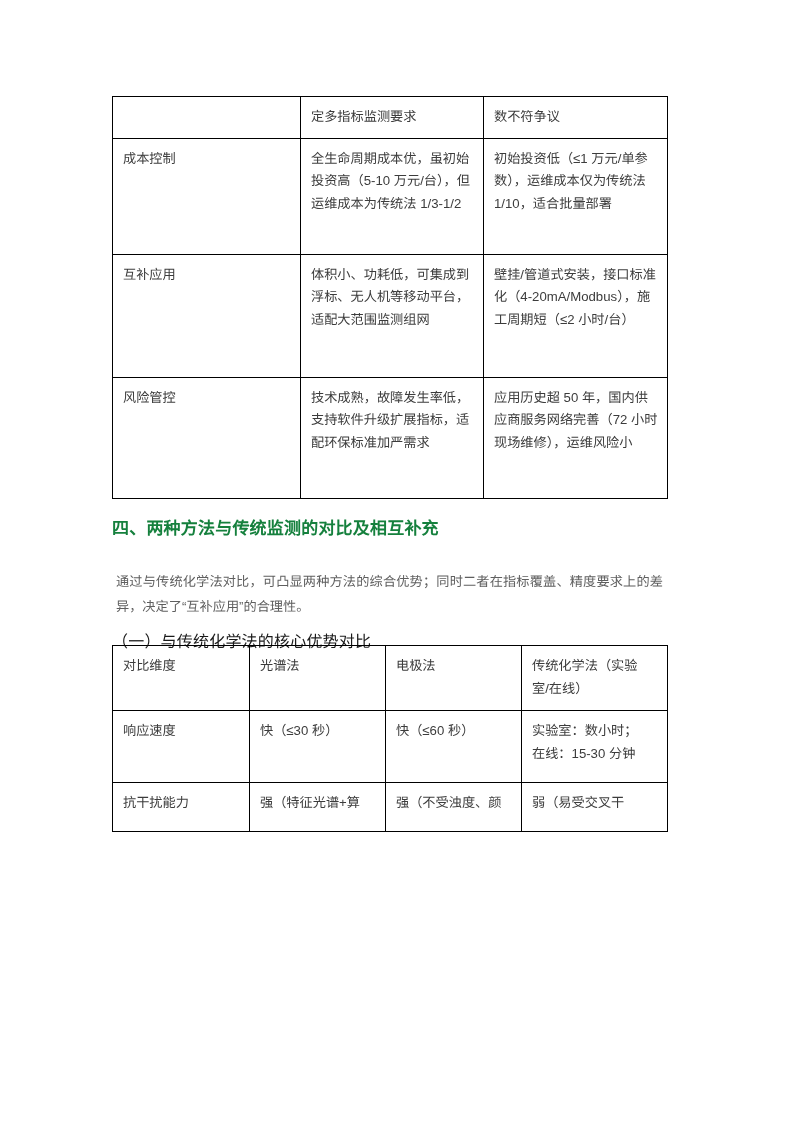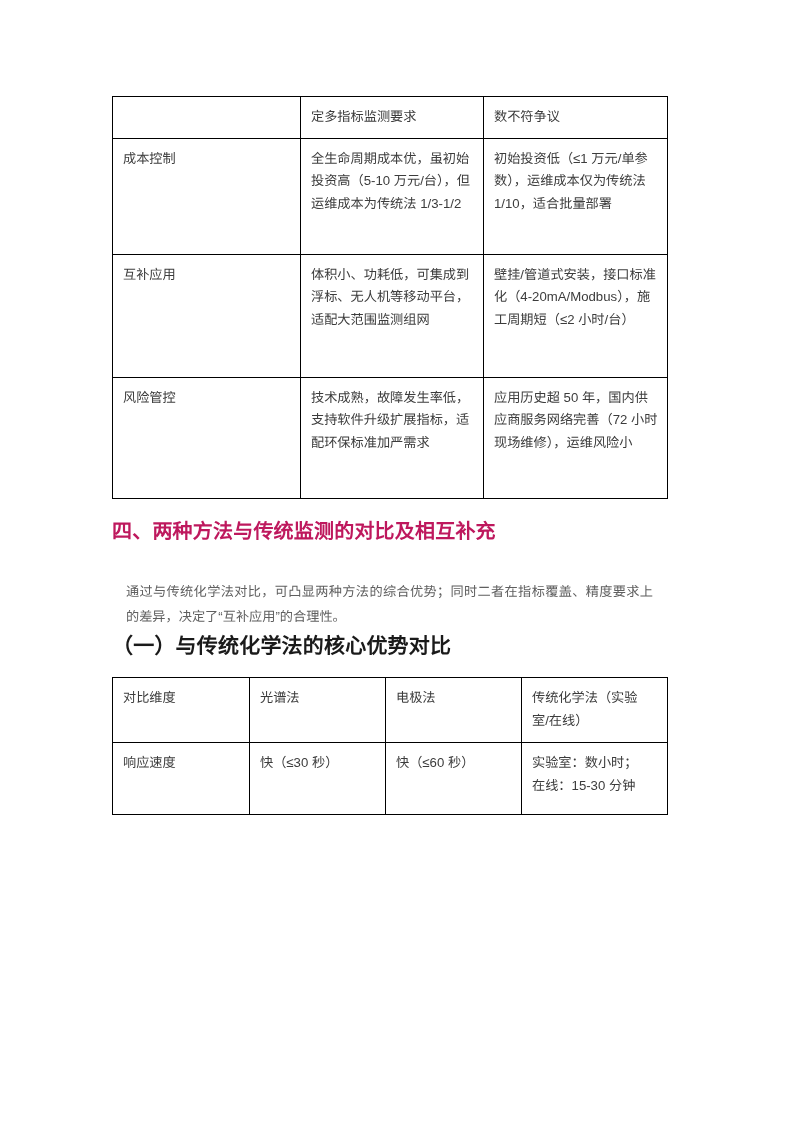--- a/index.html
+++ b/index.html
@@ -66,51 +66,51 @@
   table.table-compare tr.cr-reagent td { height: 52px; }
   table.table-compare tr.cr-index td { height: 55px; }
   table.table-compare tr.cr-anti td { height: 30px; }
 
   .cellline { display: block; }
 
   
   h2.h-section {
     margin: 0;
     padding: 0;
-    font-size: 20px;
+    font-size: 17px;
     font-weight: bold;
     line-height: 1.3;
-    color: #be185d;
+    color: #15803d;
     letter-spacing: 0.2px;
   }
   h3.h-sub {
     margin: 0;
     padding: 0;
-    font-size: 21px;
-    font-weight: bold;
+    font-size: 16px;
+    font-weight: normal;
     line-height: 1.3;
     color: #1a1a1a;
     letter-spacing: 0.2px;
   }
   p.body-text {
-    margin: 14px;
+    margin: 4px;
     padding: 0;
     font-size: 13.2px;
     line-height: 1.92;
     color: #5f5f5f;
     text-align: justify;
   }
 
   
   .blk { position: absolute; left: 112px; width: 555px; }
   .blk-table1     { top: 96px; }
   .blk-h-section  { top: 518px; }
   .blk-para       { top: 565px; }
   .blk-h-sub      { top: 632px; }
-  .blk-table2     { top: 677px; }
+  .blk-table2     { top: 645px; }
 </style>
 </head>
 <body>
 
 <div class="page">
 
   <div class="blk blk-table1">
     <table class="doc-table table-advantage">
       <colgroup>
         <col class="c1">
@@ -174,17 +174,25 @@
         </tr>
         <tr class="cr-speed">
           <td>响应速度</td>
           <td>快（≤30 秒）</td>
           <td>快（≤60 秒）</td>
           <td>
             <span class="cellline">实验室：数小时；</span>
             <span class="cellline">在线：15-30 分钟</span>
           </td>
         </tr>
+        <tr class="cr-anti">
+          <td>抗干扰能力</td>
+          <td>强（特征光谱+算</td>
+          <td>强（不受浊度、颜</td>
+          <td>
+            <span class="cellline">弱（易受交叉干</span>
+          </td>
+        </tr>
       </tbody>
     </table>
   </div>
 
 </div>
 
 </body></html>

